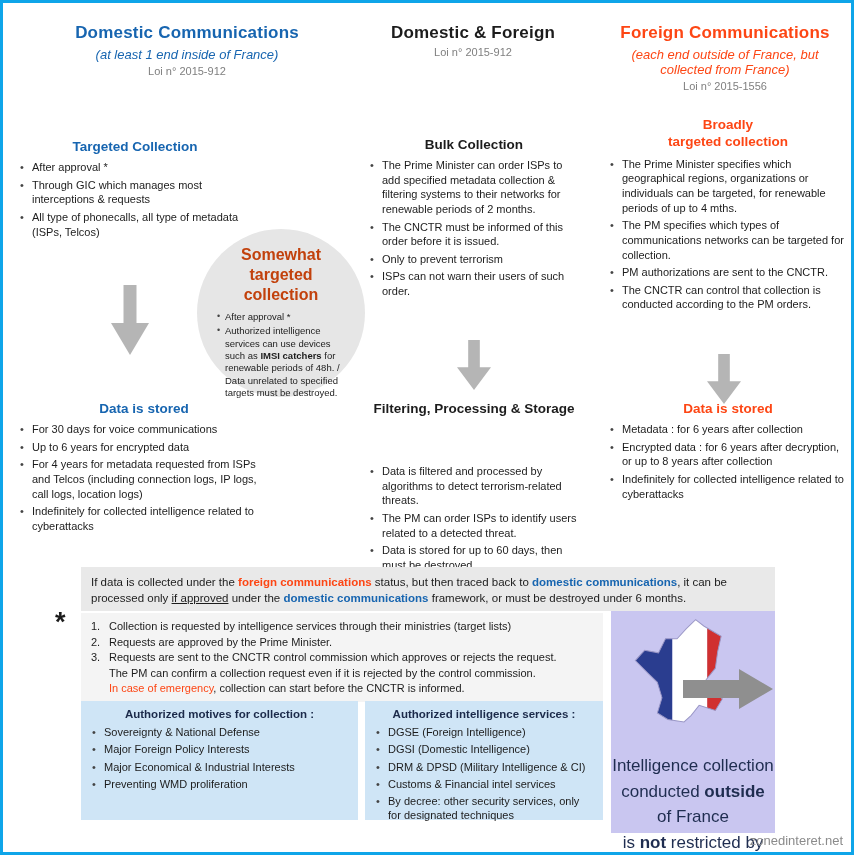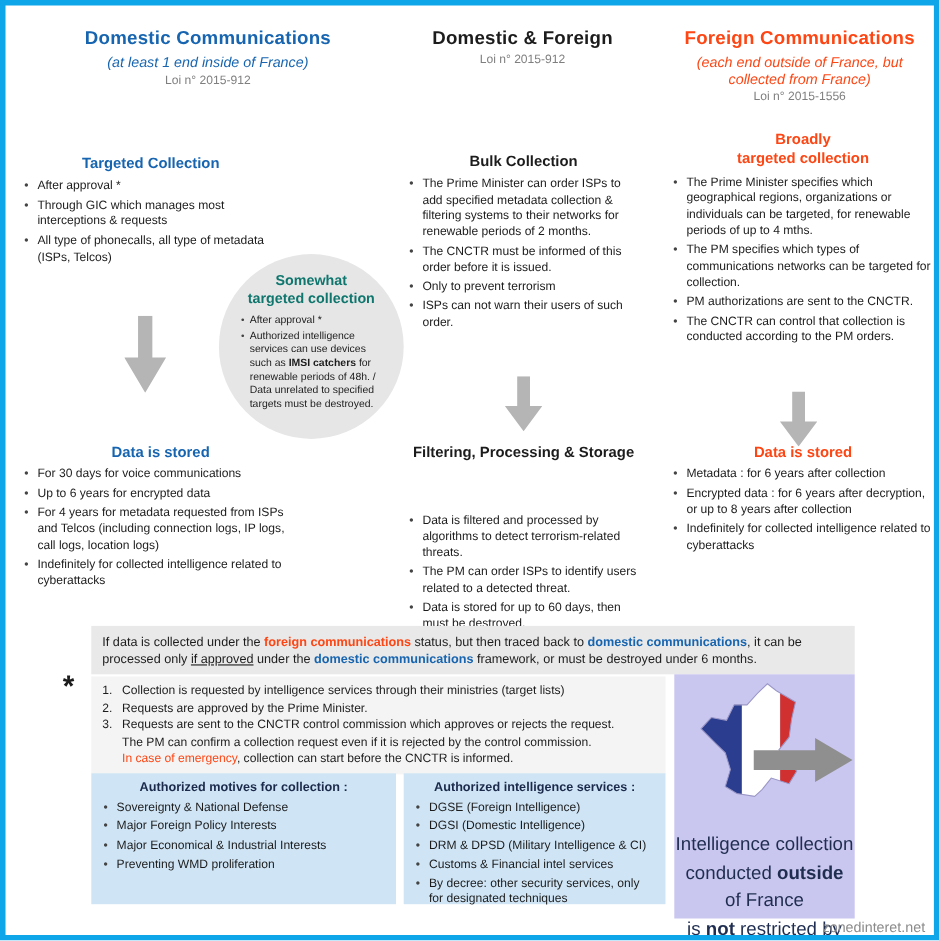--- a/index.html
+++ b/index.html
@@ -1,18 +1,18 @@
 <!DOCTYPE html>
 <html><head>
 <meta charset="utf-8">
 <style>
   * { margin:0; padding:0; box-sizing:border-box; }
   html,body { background:#ffffff; }
   body { width:854px; height:855px; font-family:"Liberation Sans", sans-serif; color:#1c1c1c; }
-  .frame { position:relative; width:854px; height:855px; border:5px solid #0ea5e9; background:#fff; overflow:hidden; }
+  .frame { position:relative; width:854px; height:855px; border:3px solid #0ea5e9; background:#fff; overflow:hidden; }
   .abs { position:absolute; }
 
   .blue { color:#1765B0; }
   .orange { color:#FD4614; }
   .b { font-weight:bold; }
   .u { text-decoration:underline; }
 
   .main-title { font-size:17px; font-weight:bold; text-align:center; letter-spacing:.2px; }
   .subtitle { font-size:13px; text-align:center; margin-top:4px;font-style:italic; }
   .law { font-size:11px; text-align:center; margin-top:3px; color:#7f7f7f; }
@@ -33,21 +33,21 @@
   .c2-sec2 .sec-title { margin-left:-12px; width:274px; }
   .c3-sec1 { left:606px; top:114px; width:238px; }
   .c3-sec1 .sec-title { line-height:1.25; }
   .c3-sec2 { left:606px; top:398px; width:238px; }
 
   .c1-arrow { left:108px; top:282px; }
   .c2-arrow { left:454px; top:337px; }
   .c3-arrow { left:704px; top:351px; }
 
   .circle { left:194px; top:226px; width:168px; height:168px; border-radius:50%; background:#e6e6e6; padding:16px 19px 0 19px; z-index:2; }
-  .circle-title { font-size:13px; font-weight:bold; color:#0f766e; text-align:center; line-height:1.25; }
+  .circle-title { font-size:16px; font-weight:bold; color:#c2410c; text-align:center; line-height:1.25; }
   .circle .bullets { font-size:9.5px; line-height:1.3; margin-top:6px; }
   .circle .bullets li { padding-left:9px; margin-bottom:2px; }
   .circle .bullets li::before { font-size:9px; }
 
   .note-box { left:78px; top:564px; width:694px; height:44px; background:#e9e9e9; padding:7px 10px 0 10px; font-size:11.5px; line-height:1.4; }
   .asterisk { left:52px; top:604px; font-size:27px; font-weight:bold; color:#1c1c1c; }
   .procedure { left:78px; top:610px; width:522px; min-height:84px; background:#f4f4f4; padding:6px 8px 5px 10px; font-size:11px; line-height:1.42; }
   .proc-row { display:flex; }
   .proc-num { width:18px; flex:0 0 18px; }
   .proc-text { flex:1; }

